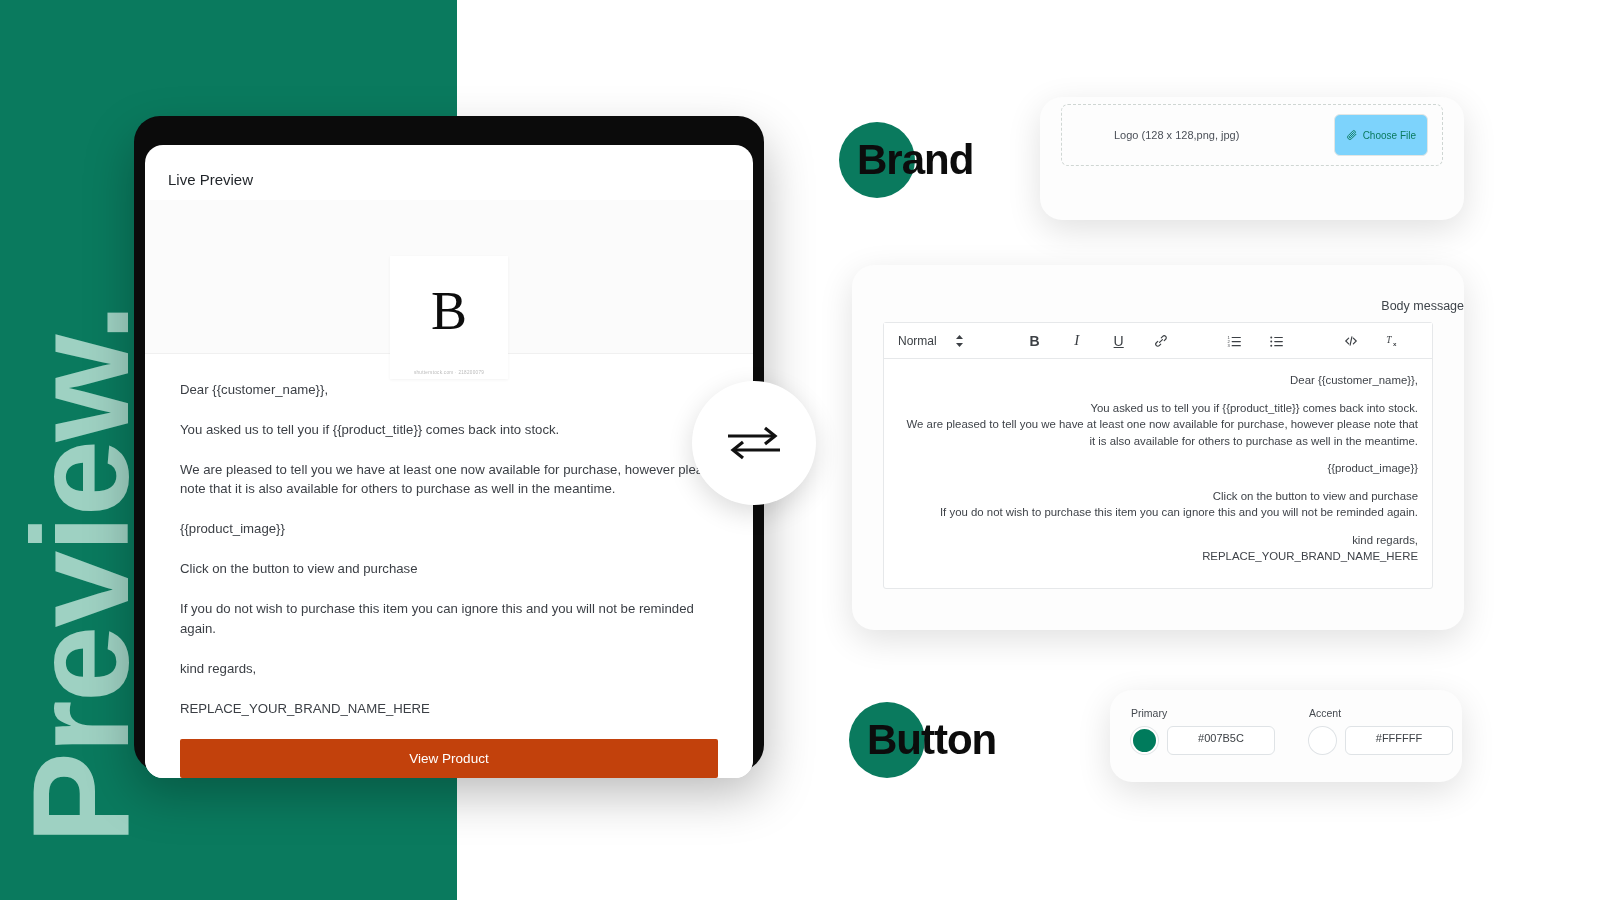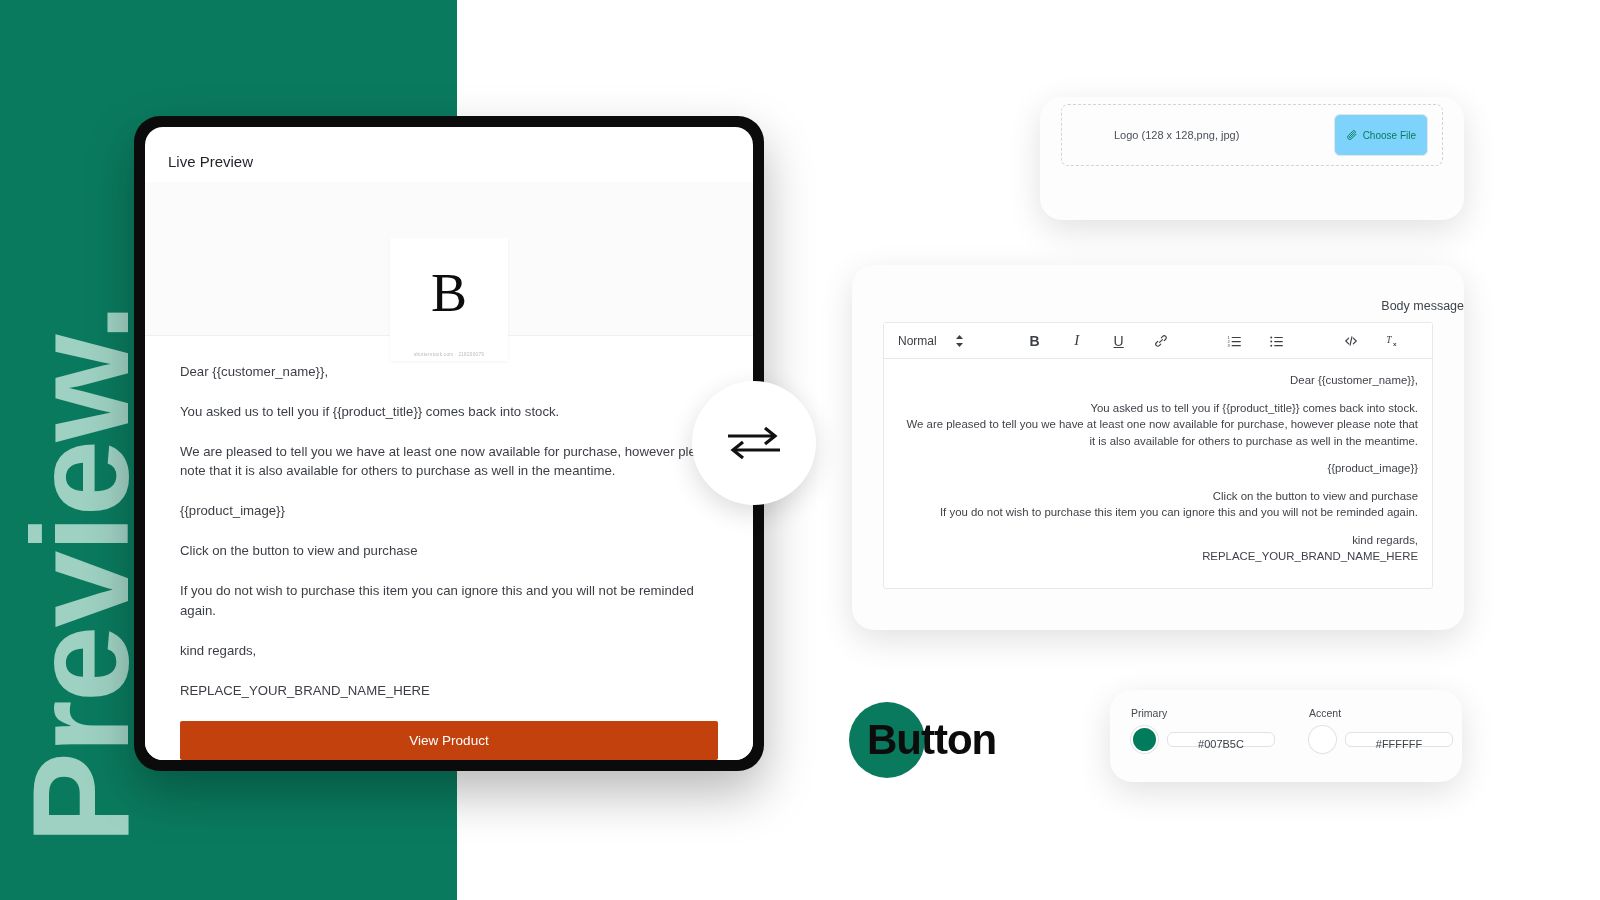--- a/index.html
+++ b/index.html
@@ -37,21 +37,21 @@
   .device {
     position: absolute;
     left: 134px; top: 116px;
     width: 630px; height: 655px;
     background: #0b0b0b;
     border-radius: 26px;
     box-shadow: 0 22px 50px rgba(0,0,0,0.28);
   }
   .device-screen {
     position: absolute;
-    left: 11px; top: 11px;
+    left: 11px; top: 29px;
     width: 608px; height: 633px;
     background: #ffffff;
     border-radius: 18px;
     overflow: hidden;
     display: flex;
     flex-direction: column;
   }
   .preview-title {
     font-size: 15px;
     color: #1f2328;
@@ -210,21 +210,21 @@
   .color-row { display: flex; padding: 17px 0 0 21px; gap: 34px; }
   .color-group { display: flex; flex-direction: column; }
   .color-name { font-size: 10.5px; color: #44494f; margin-bottom: 7px; }
   .color-controls { display: flex; align-items: center; gap: 9px; }
   .swatch {
     width: 27px; height: 27px; border-radius: 50%;
     border: 2px solid #ffffff;
     box-shadow: 0 0 0 1px #e3e6e8;
   }
   .hex-field {
-    width: 108px; height: 15px;
+    width: 108px; height: 29px;
     border: 1px solid #dfe3e6;
     border-radius: 6px;
     background: #ffffff;
     font-size: 11px;
     color: #3c4045;
     text-align: center;
     line-height: 23px;
     font-family: "Liberation Sans", sans-serif;
   }
 
@@ -277,20 +277,24 @@
 
   <div class="sync-badge">
     <svg width="58" height="38" viewBox="0 0 58 38">
       <path d="M3 12 H49" stroke="#111" stroke-width="3.2" fill="none"></path>
       <path d="M40 4 L50 12 L40 20" stroke="#111" stroke-width="3.2" fill="none" stroke-linejoin="miter"></path>
       <path d="M55 26 H9" stroke="#111" stroke-width="3.2" fill="none"></path>
       <path d="M18 18 L8 26 L18 34" stroke="#111" stroke-width="3.2" fill="none" stroke-linejoin="miter"></path>
     </svg>
   </div>
 
+  <div class="chip" id="brand-chip">
+    <div class="chip-dot"></div>
+    <div class="chip-text">Brand</div>
+  </div>
 
   <div class="chip" id="button-chip">
     <div class="chip-dot"></div>
     <div class="chip-text">Button</div>
   </div>
 
   <div class="card" id="logo-card">
     <div class="dropzone">
       <span class="dz-text">Logo (128 x 128,png, jpg)</span>
       <button class="choose-file">

